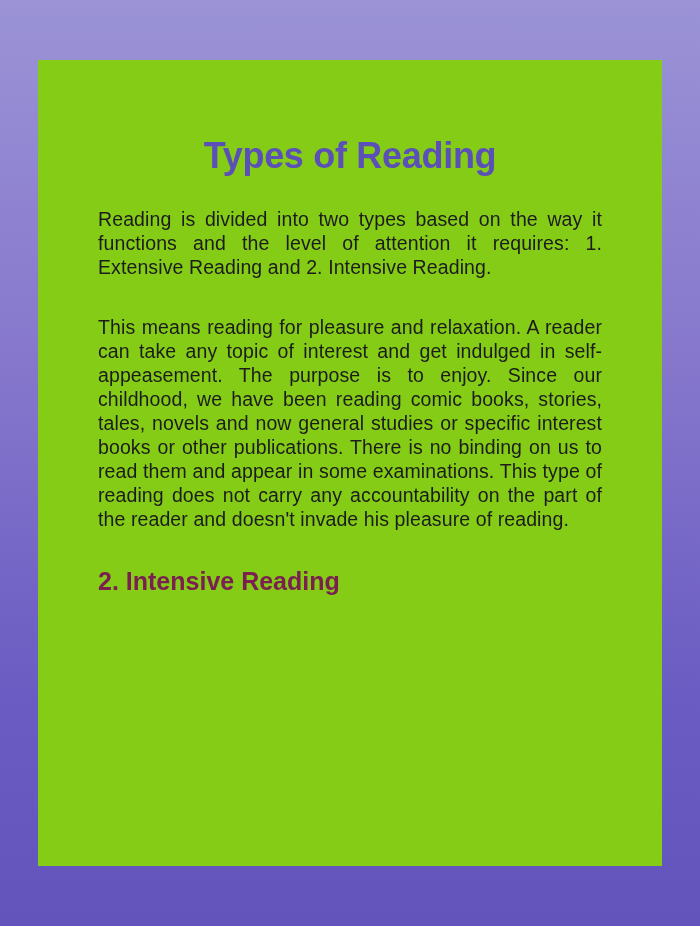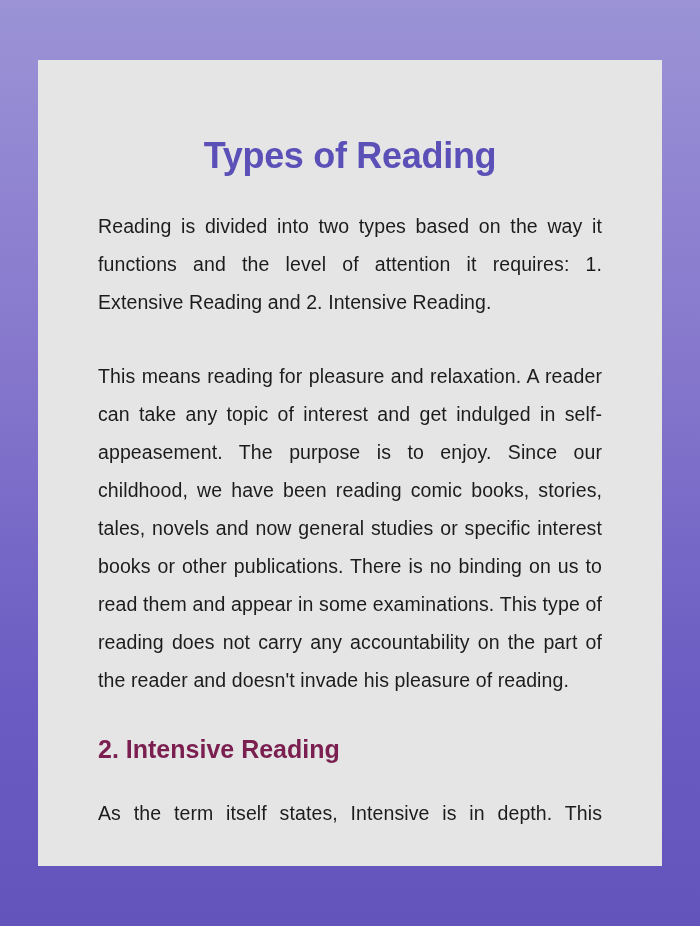--- a/index.html
+++ b/index.html
@@ -4,29 +4,29 @@
 <style>
   html, body { margin: 0; padding: 0; }
   body {
     width: 700px; height: 926px; overflow: hidden;
     background: linear-gradient(180deg, #9b93d6 0%, #8576cc 40%, #6a5cc2 75%, #6254bb 100%);
     font-family: "Liberation Sans", "DejaVu Sans", sans-serif;
     position: relative;
   }
   .card {
     position: absolute; left: 38px; top: 60px; width: 624px; height: 806px;
-    background: #e5e5e5; box-sizing: border-box;
+    background: #84cc16; box-sizing: border-box;
     padding: 0 60px; overflow: hidden;
   }
   .title {
     margin: 72px 0 0 0; text-align: center; color: #5b4fb8;
     font-size: 36px; font-weight: bold; line-height: 48px; letter-spacing: -0.3px;
   }
   .p {
-    color: #1c1c1c; font-size: 19.5px; line-height: 38px; text-align: justify;
+    color: #1c1c1c; font-size: 19.5px; line-height: 24px; text-align: justify;
     margin: 0; letter-spacing: 0.1px;
   }
   .intro { margin-top: 27px; }
   .h2 { margin: 34px 0 0 0; font-size: 25px; line-height: 32px; font-weight: bold; color: #7a1f4f; }
   .h2 .num { font-weight: normal; color: #1c1c1c; font-size: 20px; }
   .p1 { margin-top: 36px; }
   .h2b { }
   .p2 { margin-top: 29px; text-align-last: justify; }
 </style>
 </head>
@@ -35,14 +35,13 @@
 <div class="card">
   <h1 class="title">Types of Reading</h1>
   <p class="p intro">Reading is divided into two types based on the way it functions and the level of attention it requires: 1. Extensive Reading and 2. Intensive Reading.</p>
 
   <p class="p p1">This means reading for pleasure and relaxation. A reader can take any topic of interest and get indulged in self-appeasement. The purpose is to enjoy. Since our childhood, we have been reading comic books, stories, tales, novels and now general studies or specific interest books or other publications. There is no binding on us to read them and appear in some examinations. This type of reading does not carry any accountability on the part of the reader and doesn't invade his pleasure of reading.</p>
 
   <h2 class="h2 h2b">
     <span>2.</span>
     <span>Intensive Reading</span>
   </h2>
-  <p class="p p2">As the term itself states, Intensive is in depth. This</p>
 </div>
 
 </body></html>

